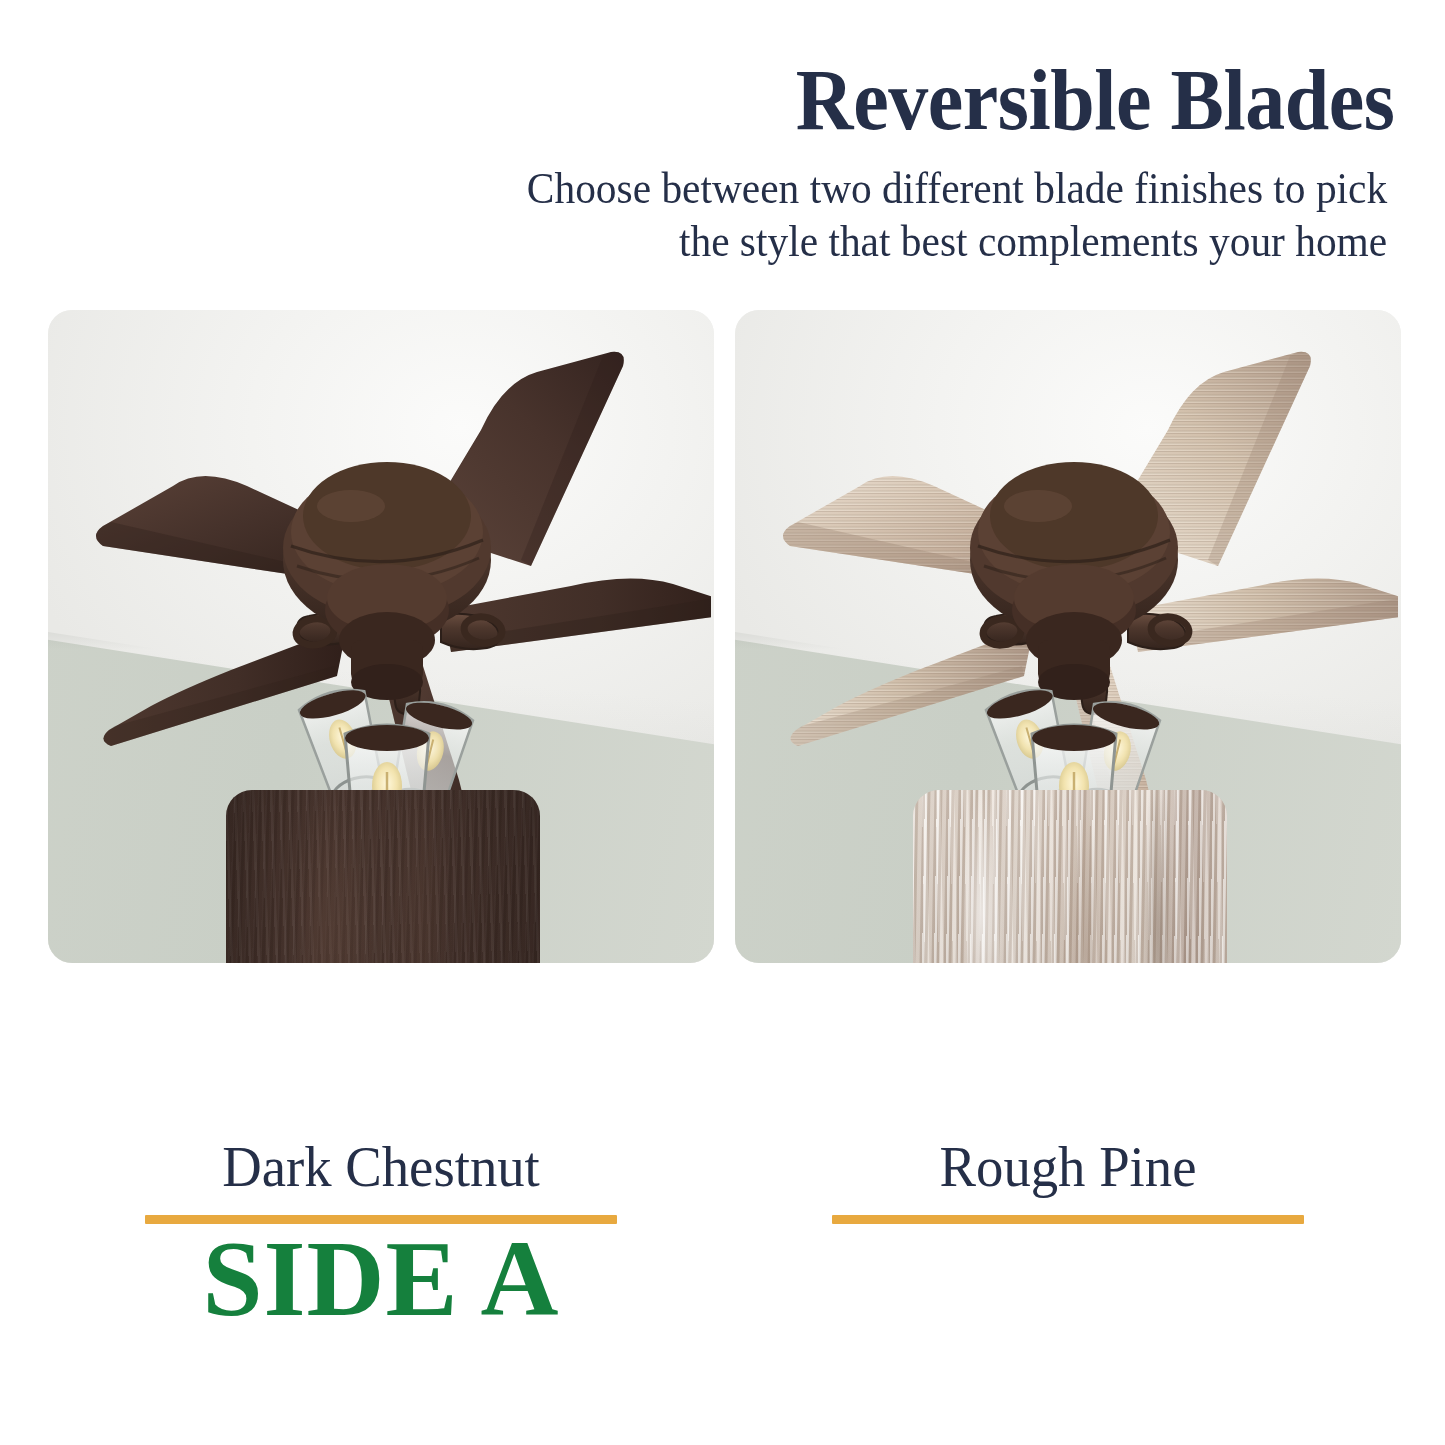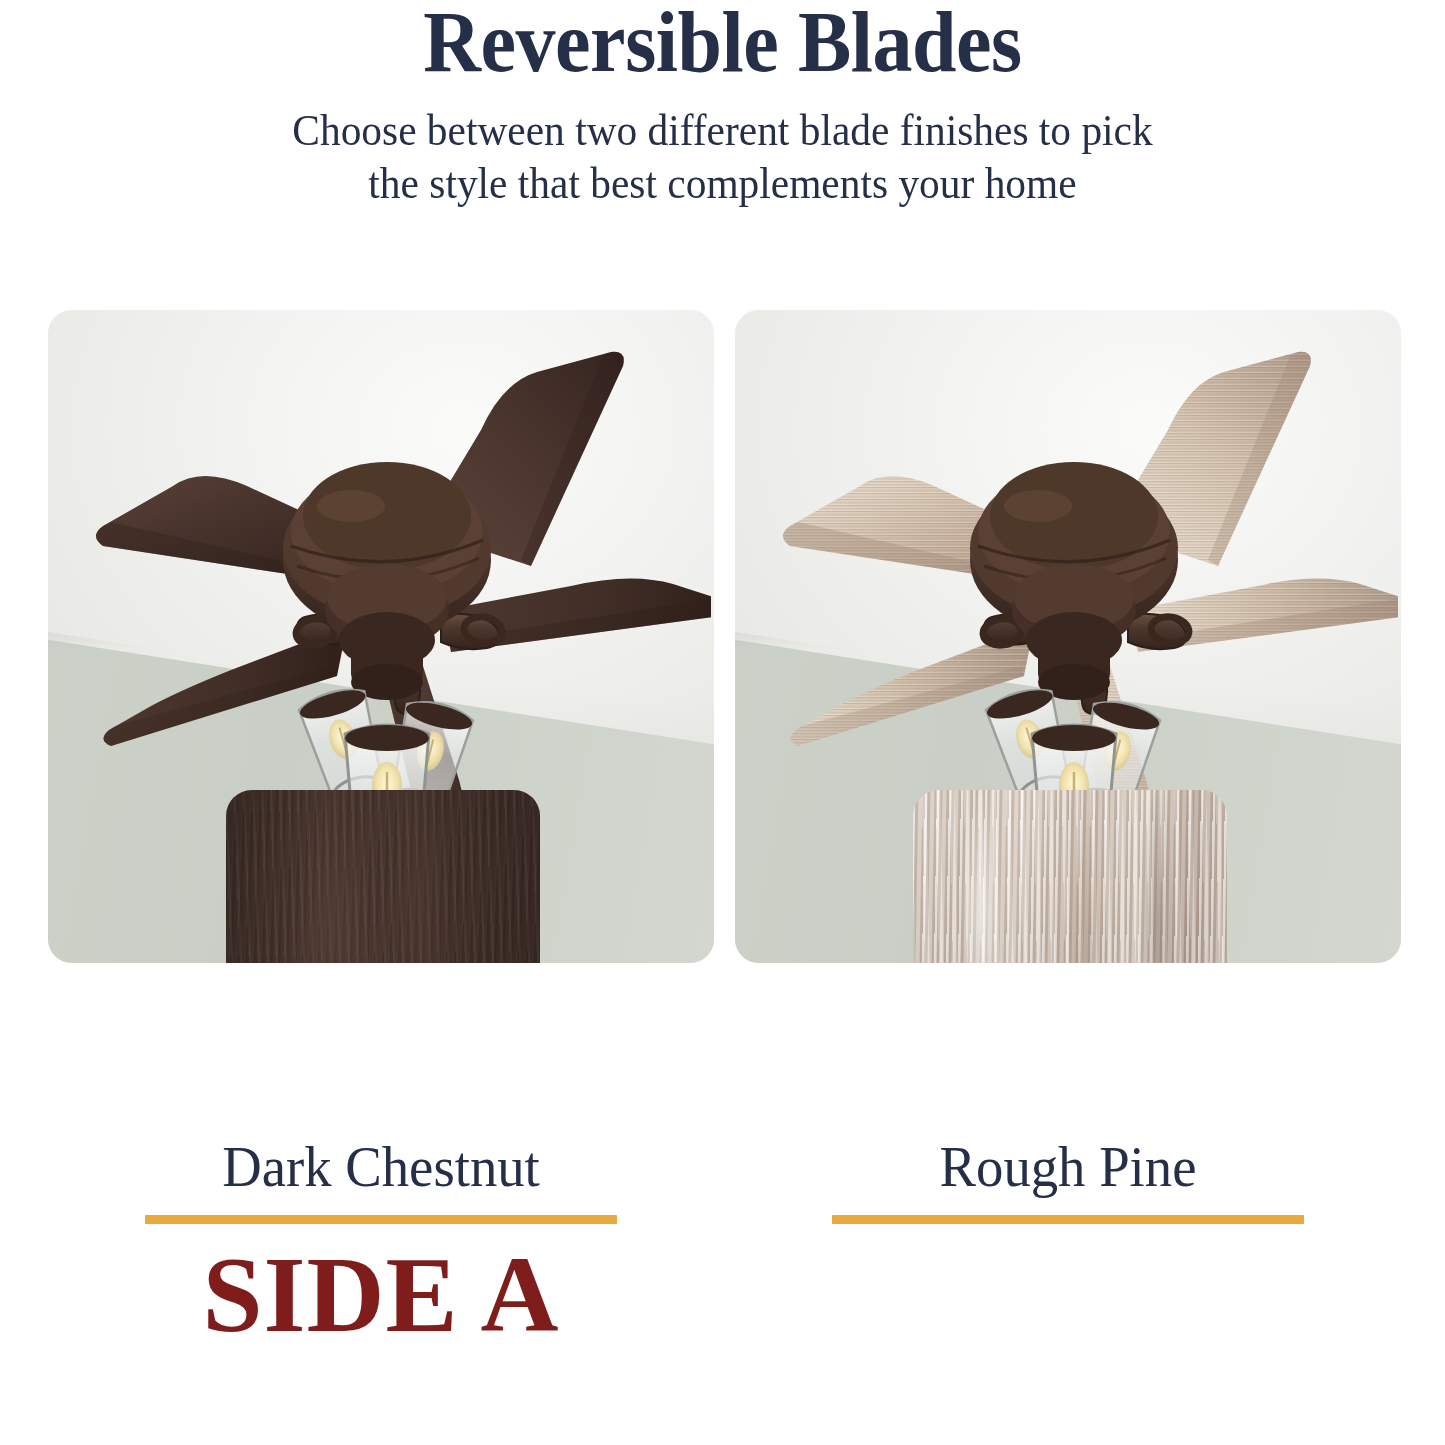--- a/index.html
+++ b/index.html
@@ -5,21 +5,21 @@
   * { margin:0; padding:0; box-sizing:border-box; }
   html,body{ background:#ffffff; }
   body{
     width:1445px; height:1445px;
     font-family:"Liberation Serif", serif;
     position:relative; overflow:hidden;
     -webkit-font-smoothing:antialiased;
   }
 
   
-  .header{ width:100%; text-align:center; }
+  .header{ width:100%; padding-top:58px; text-align:right; }
   .title{
     font-family:"Liberation Serif", serif;
     font-weight:700;
     font-size:86px;
     line-height:0.98;
     color:#252f48;
     letter-spacing:-0.5px;
     transform:scaleX(0.93);
   }
   .subtitle{
@@ -157,26 +157,25 @@
     color:#252f48;
     transform:scaleX(0.96);
   }
   .rule{
     margin:20px auto 0;
     width:472px; height:9px;
     background:#e8a93f;
     border-radius:1px;
   }
   .side-label{
-    margin-top:16px;
     font-family:"Liberation Serif", serif;
     font-weight:700;
     font-size:108px;
     line-height:1.02;
-    color:#7f1d1d;
+    color:#15803d;
     letter-spacing:1px;
   }
 </style>
 </head>
 <body>
 
 <div class="header">
   <div class="title">Reversible Blades</div>
   <div class="subtitle">
     <span>Choose between two different blade finishes to pick</span>

